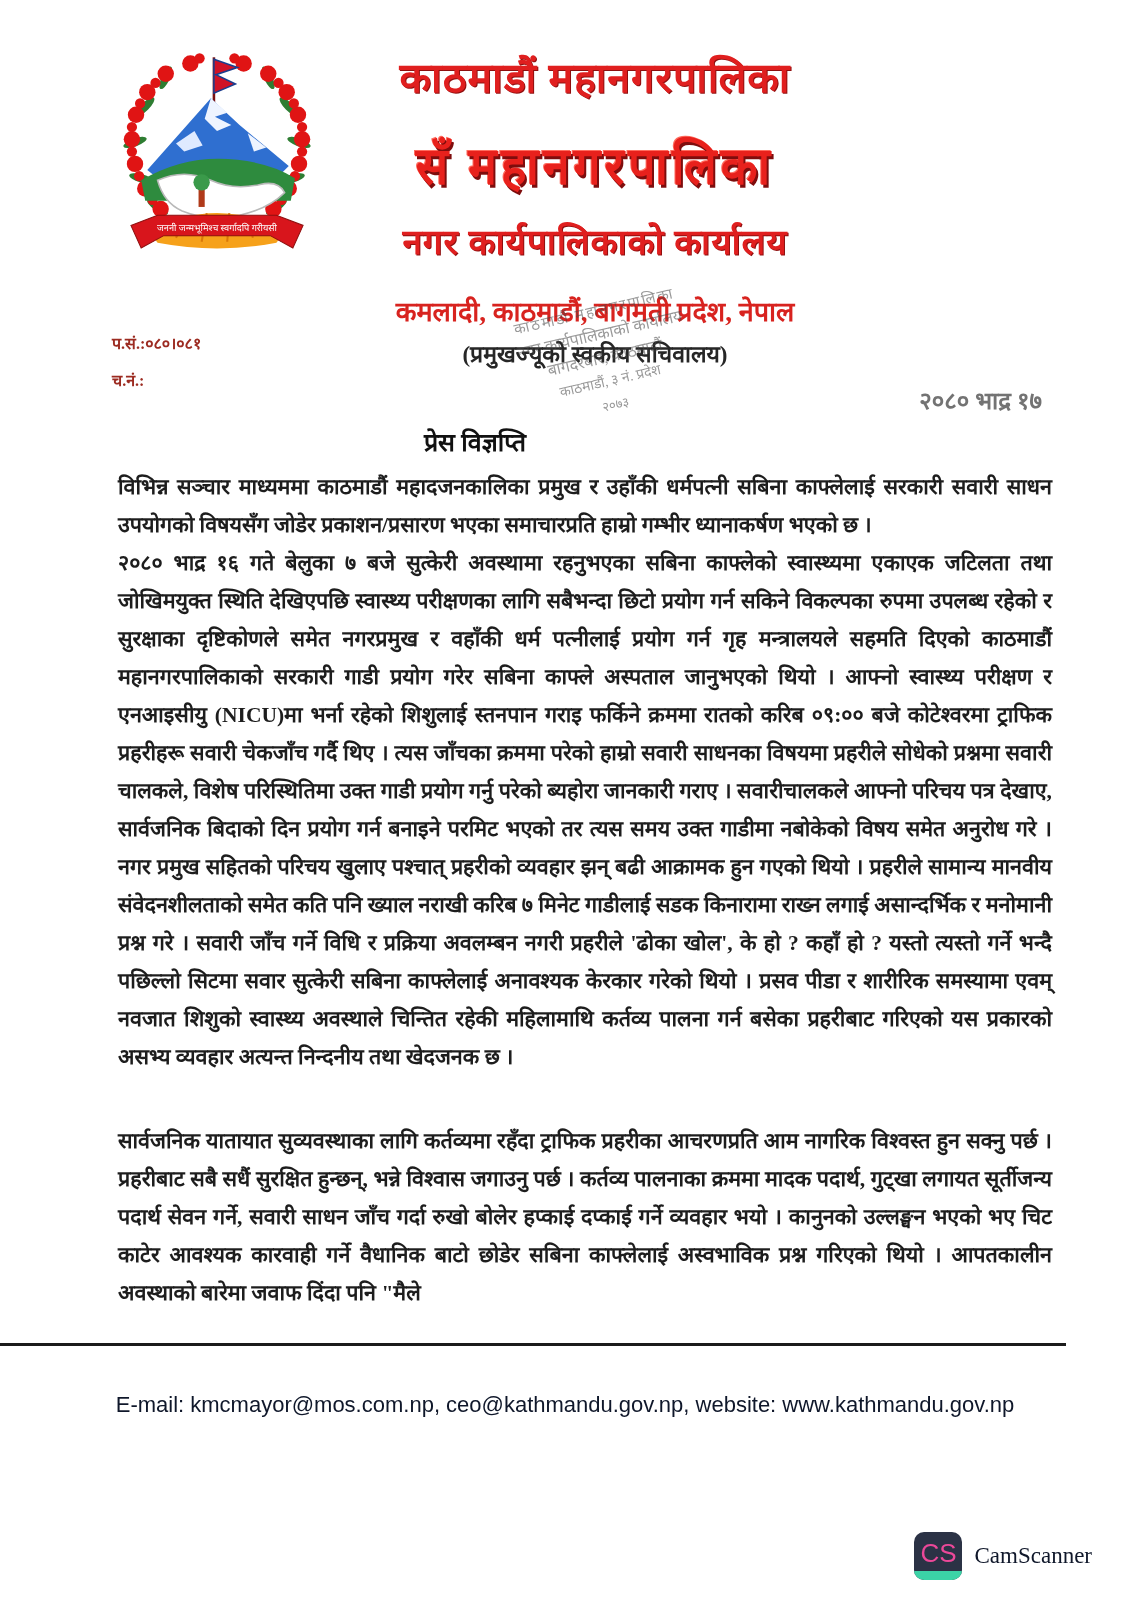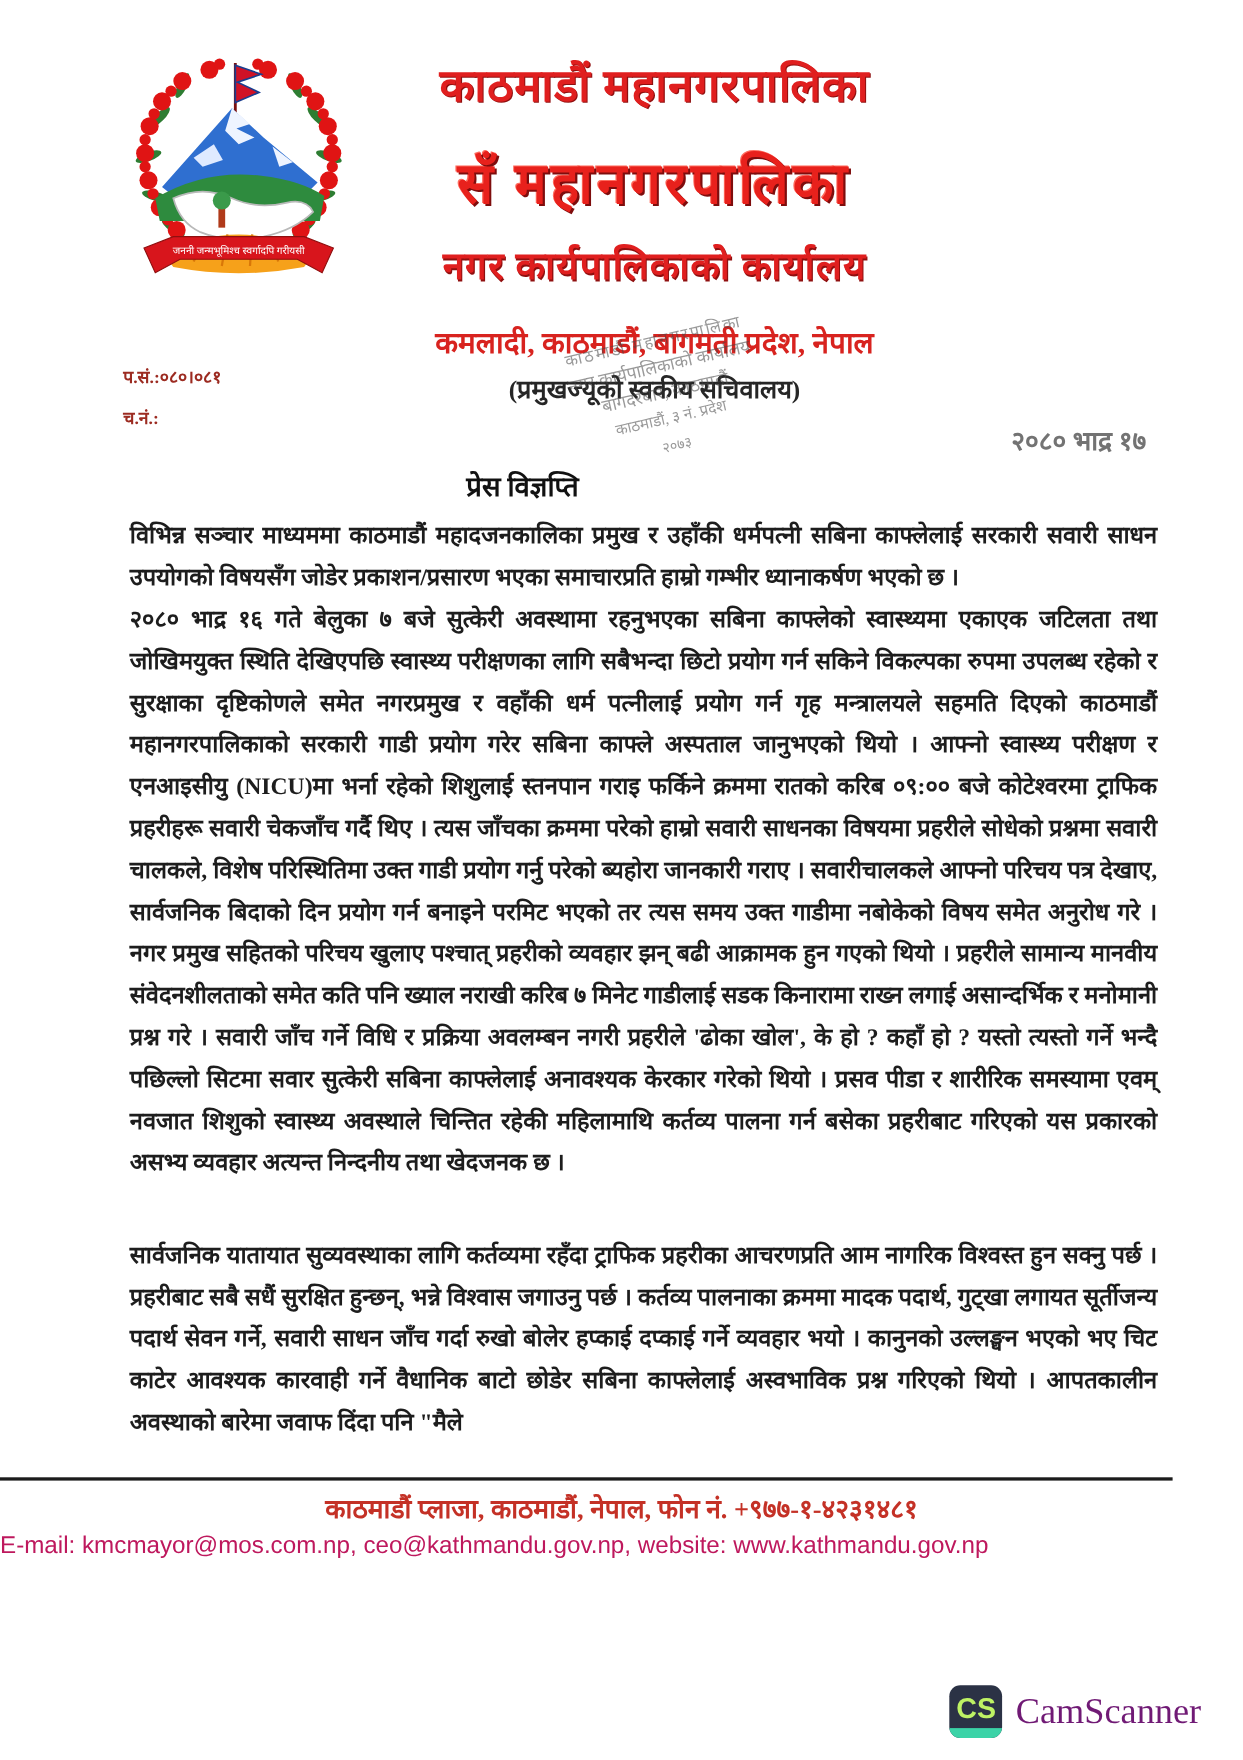--- a/index.html
+++ b/index.html
@@ -39,28 +39,28 @@
   .doc-date { position:absolute; right:88px; top:383px; color:#737373; font-size:24px; font-weight:bold; }
   .doc-title { position:absolute; left:0; top:424px; width:950px; text-align:center; color:#111; font-size:25px; font-weight:bold; }
   
   .content { position:absolute; left:118px; top:468px; width:934px; color:#1d1d1d; }
   .content p { font-size:21.5px; line-height:38px; text-align:justify; font-weight:bold; }
   .content p + p { }
   .content p.gap { margin-top:46px; }
   
   .rule { position:absolute; left:0; top:1343px; width:1066px; height:3px; background:#1b1b1b; }
   .footer-addr { position:absolute; left:0; top:1354px; width:1130px; text-align:center; color:#c43126; font-size:24px; font-weight:bold; }
-  .footer-mail { position:absolute; left:0; top:1392px; width:1130px; text-align:left; color:#be185d; font-size:22px; font-family:"Liberation Sans", sans-serif; }
+  .footer-mail { position:absolute; left:0; top:1392px; width:1130px; text-align:center; color:#0f172a; font-size:22px; font-family:"Liberation Sans", sans-serif; }
   
   .cs-wrap { position:absolute; right:38px; top:1532px; display:flex; align-items:center; gap:12px; }
   .cs-badge { position:relative; width:48px; height:48px; border-radius:10px; background:#2b3245; overflow:hidden;
               display:flex; align-items:center; justify-content:center; }
-  .cs-badge span { color:#bef264; font-family:"Liberation Sans", sans-serif; font-weight:bold; font-size:26px; margin-top:-6px; }
+  .cs-badge span { color:#ec4899; font-family:"Liberation Sans", sans-serif; font-weight:normal; font-size:26px; margin-top:-6px; }
   .cs-strip { position:absolute; bottom:0; left:0; width:100%; height:9px; background:#3bd3a7; }
-  .cs-name { color:#701a75; font-size:33px; font-family:"Liberation Serif", serif; }
+  .cs-name { color:#0f172a; font-size:23px; font-family:"Liberation Serif", serif; }
 </style>
 </head>
 <body>
 
 <div class="page">
 
   <svg class="emblem" viewBox="0 0 220 200">
     <g>
       <g fill="#2e7d32">
         <ellipse cx="30" cy="95" rx="12" ry="4" transform="rotate(-20 30 95)"></ellipse>
@@ -165,21 +165,20 @@
 
   <div class="doc-title">प्रेस विज्ञप्ति</div>
 
   <div class="content">
     <p>विभिन्न सञ्चार माध्यममा काठमाडौं महादजनकालिका प्रमुख र उहाँकी धर्मपत्नी सबिना काफ्लेलाई सरकारी सवारी साधन उपयोगको विषयसँग जोडेर प्रकाशन/प्रसारण भएका समाचारप्रति हाम्रो गम्भीर ध्यानाकर्षण भएको छ ।</p>
     <p>२०८० भाद्र १६ गते बेलुका ७ बजे सुत्केरी अवस्थामा रहनुभएका सबिना काफ्लेको स्वास्थ्यमा एकाएक जटिलता तथा जोखिमयुक्त स्थिति देखिएपछि स्वास्थ्य परीक्षणका लागि सबैभन्दा छिटो प्रयोग गर्न सकिने विकल्पका रुपमा उपलब्ध रहेको र सुरक्षाका दृष्टिकोणले समेत नगरप्रमुख र वहाँकी धर्म पत्नीलाई प्रयोग गर्न गृह मन्त्रालयले सहमति दिएको काठमाडौं महानगरपालिकाको सरकारी गाडी प्रयोग गरेर सबिना काफ्ले अस्पताल जानुभएको थियो । आफ्नो स्वास्थ्य परीक्षण र एनआइसीयु (NICU)मा भर्ना रहेको शिशुलाई स्तनपान गराइ फर्किने क्रममा रातको करिब ०९:०० बजे कोटेश्वरमा ट्राफिक प्रहरीहरू सवारी चेकजाँच गर्दै थिए । त्यस जाँचका क्रममा परेको हाम्रो सवारी साधनका विषयमा प्रहरीले सोधेको प्रश्नमा सवारी चालकले, विशेष परिस्थितिमा उक्त गाडी प्रयोग गर्नु परेको ब्यहोरा जानकारी गराए । सवारीचालकले आफ्नो परिचय पत्र देखाए, सार्वजनिक बिदाको दिन प्रयोग गर्न बनाइने परमिट भएको तर त्यस समय उक्त गाडीमा नबोकेको विषय समेत अनुरोध गरे । नगर प्रमुख सहितको परिचय खुलाए पश्चात् प्रहरीको व्यवहार झन् बढी आक्रामक हुन गएको थियो । प्रहरीले सामान्य मानवीय संवेदनशीलताको समेत कति पनि ख्याल नराखी करिब ७ मिनेट गाडीलाई सडक किनारामा राख्न लगाई असान्दर्भिक र मनोमानी प्रश्न गरे । सवारी जाँच गर्ने विधि र प्रक्रिया अवलम्बन नगरी प्रहरीले 'ढोका खोल', के हो ? कहाँ हो ? यस्तो त्यस्तो गर्ने भन्दै पछिल्लो सिटमा सवार सुत्केरी सबिना काफ्लेलाई अनावश्यक केरकार गरेको थियो । प्रसव पीडा र शारीरिक समस्यामा एवम् नवजात शिशुको स्वास्थ्य अवस्थाले चिन्तित रहेकी महिलामाथि कर्तव्य पालना गर्न बसेका प्रहरीबाट गरिएको यस प्रकारको असभ्य व्यवहार अत्यन्त निन्दनीय तथा खेदजनक छ ।</p>
     <p class="gap">सार्वजनिक यातायात सुव्यवस्थाका लागि कर्तव्यमा रहँदा ट्राफिक प्रहरीका आचरणप्रति आम नागरिक विश्वस्त हुन सक्नु पर्छ । प्रहरीबाट सबै सधैं सुरक्षित हुन्छन्, भन्ने विश्वास जगाउनु पर्छ । कर्तव्य पालनाका क्रममा मादक पदार्थ, गुट्खा लगायत सूर्तीजन्य पदार्थ सेवन गर्ने, सवारी साधन जाँच गर्दा रुखो बोलेर हप्काई दप्काई गर्ने व्यवहार भयो । कानुनको उल्लङ्घन भएको भए चिट काटेर आवश्यक कारवाही गर्ने वैधानिक बाटो छोडेर सबिना काफ्लेलाई अस्वभाविक प्रश्न गरिएको थियो । आपतकालीन अवस्थाको बारेमा जवाफ दिंदा पनि "मैले</p>
   </div>
 
   <div class="rule"></div>
-  <div class="footer-addr">काठमाडौं प्लाजा, काठमाडौं, नेपाल, फोन नं. +९७७-१-४२३१४८१</div>
   <div class="footer-mail">E-mail: kmcmayor@mos.com.np, ceo@kathmandu.gov.np, website: www.kathmandu.gov.np</div>
 
   <div class="cs-wrap">
     <div class="cs-badge">
       <span>CS</span>
       <div class="cs-strip"></div>
     </div>
     <div class="cs-name">CamScanner</div>
   </div>
 

